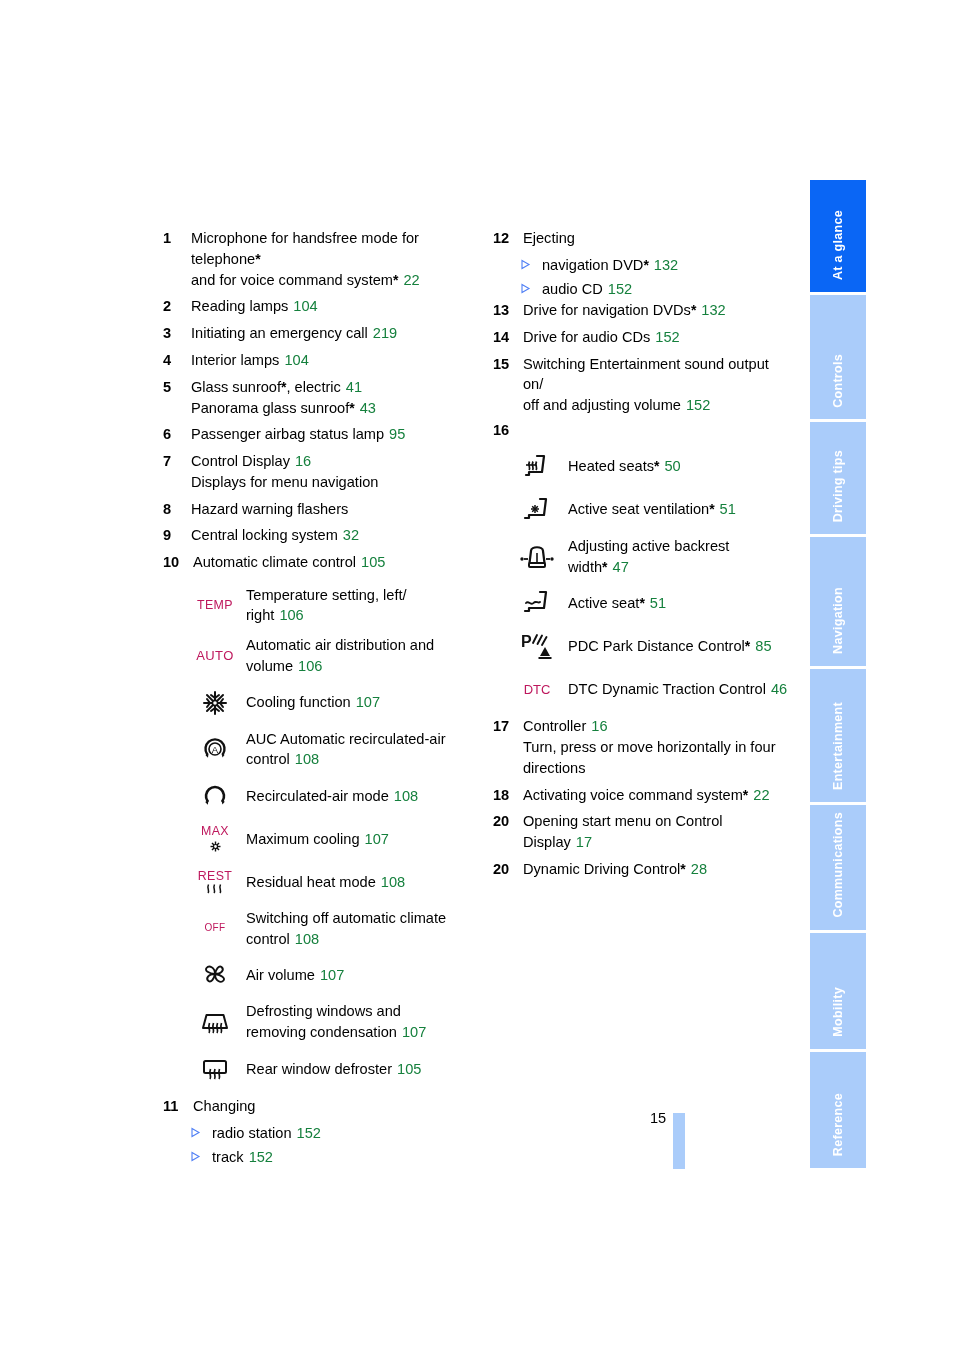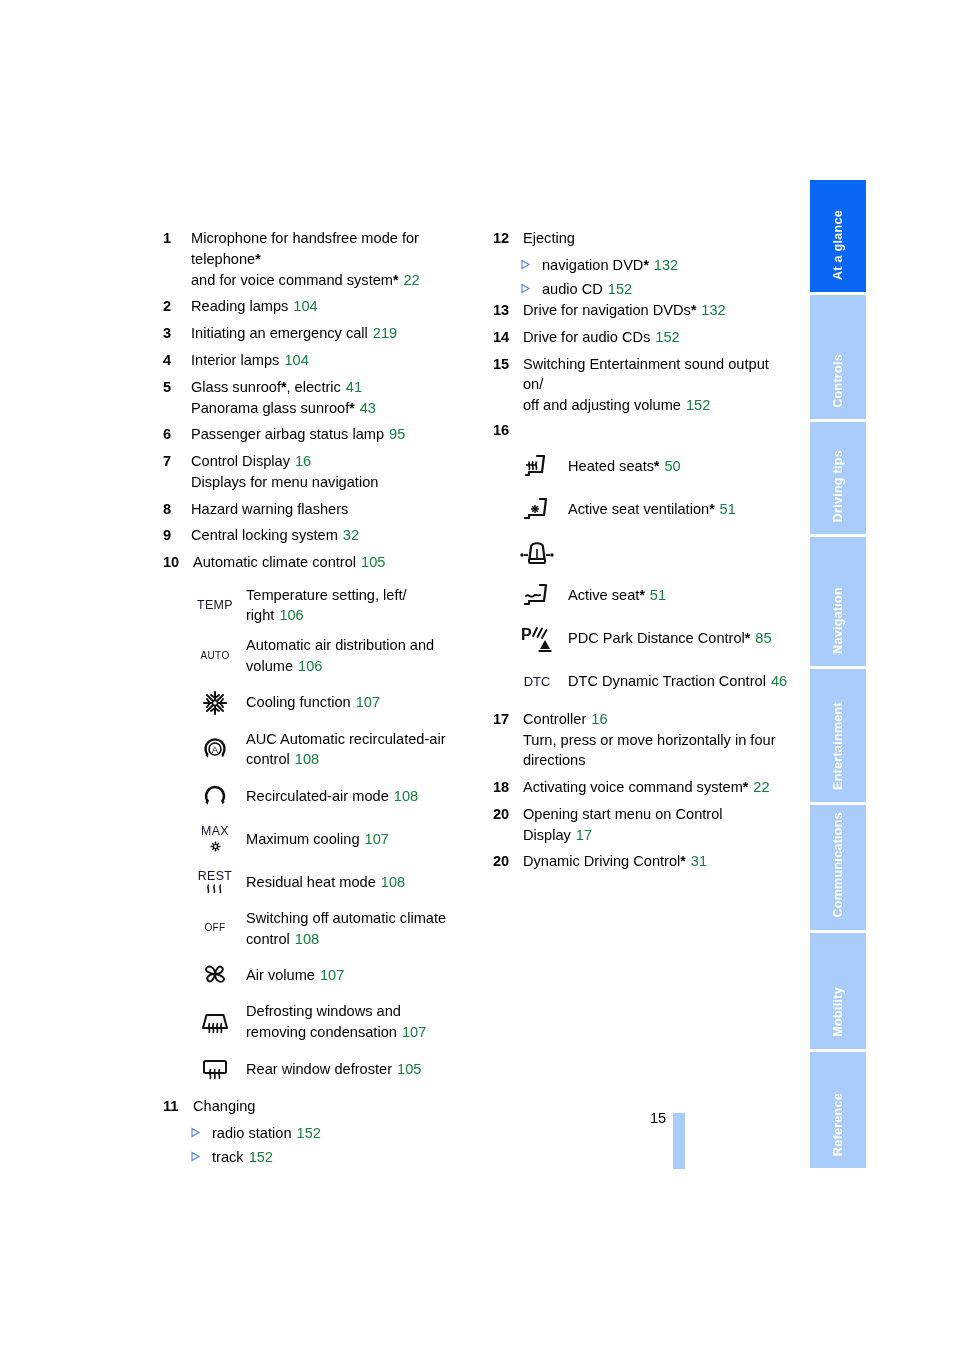--- a/index.html
+++ b/index.html
@@ -126,21 +126,21 @@
   }
   .icon-text {
     flex: 1 1 auto;
     font-size: 14.6px;
     line-height: 1.42;
     padding-left: 5px;
   }
   .txtico {
     font-size: 12.4px;
     letter-spacing: 0.4px;
-    color: #0f172a;
+    color: #be185d;
     text-align: center;
     line-height: 1.05;
     font-family: "Liberation Sans", sans-serif;
   }
 
   
   #entry16-num {
     font-weight: bold;
     font-size: 14.6px;
     margin-bottom: 2px;
@@ -216,21 +216,21 @@
 
     <div class="icon-block" id="climate-icons">
         <div class="icon-row">
           <div class="icon-cell">
             <div class="txtico" style="font-size:12.4px">TEMP</div>
           </div>
           <div class="icon-text">Temperature setting, left/ right<span class="pg">106</span></div>
         </div>
         <div class="icon-row">
           <div class="icon-cell">
-            <div class="txtico" style="font-size:10px">AUTO</div>
+            <div class="txtico" style="font-size:13px">AUTO</div>
           </div>
           <div class="icon-text">Automatic air distribution and volume<span class="pg">106</span></div>
         </div>
         <div class="icon-row">
           <div class="icon-cell">
             <svg width="26" height="26" viewBox="0 0 26 26">
               <g stroke="#111" stroke-width="2" stroke-linecap="round">
                 <line x1="13" y1="2" x2="13" y2="24"></line>
                 <line x1="2" y1="13" x2="24" y2="13"></line>
                 <line x1="5" y1="5" x2="21" y2="21"></line>
@@ -447,20 +447,21 @@
               <svg width="38" height="30" viewBox="0 0 38 30">
                 <path d="M13 9 C13 4 25 4 25 9 L26.5 21 L11.5 21 Z" stroke="#111" stroke-width="2.2" fill="none" stroke-linejoin="round"></path>
                 <path d="M19 11 L19 21" stroke="#111" stroke-width="1.6"></path>
                 <rect x="11" y="21" width="16" height="4" rx="1" stroke="#111" stroke-width="2" fill="none"></rect>
                 <circle cx="4" cy="17" r="1.7" fill="#111"></circle>
                 <circle cx="34" cy="17" r="1.7" fill="#111"></circle>
                 <line x1="6" y1="17" x2="10" y2="17" stroke="#111" stroke-width="1.8"></line>
                 <line x1="28" y1="17" x2="32" y2="17" stroke="#111" stroke-width="1.8"></line>
               </svg>
             </div>
+            <div class="icon-text">Adjusting active backrest width<span class="ast">*</span><span class="pg">47</span></div>
           </div>
           <div class="icon-row">
             <div class="icon-cell">
               <svg width="34" height="28" viewBox="0 0 34 28">
                 <path d="M20 3 L26 3 L24 19 L9 19 L9 22 L5 22" stroke="#111" stroke-width="2.2" fill="none" stroke-linejoin="round" stroke-linecap="round"></path>
                 <path d="M6 14 C8.5 11 11 17 13.5 14 C16 11 18 15 20 13" stroke="#111" stroke-width="1.9" fill="none" stroke-linecap="round"></path>
               </svg>
             </div>
             <div class="icon-text">Active seat<span class="ast">*</span><span class="pg">51</span></div>
           </div>
@@ -496,21 +497,21 @@
         <div class="entry">
           <span class="num wide">18</span>
           <span class="body">Activating voice command system<span class="ast">*</span><span class="pg">22</span></span>
         </div>
         <div class="entry">
           <span class="num wide">20</span>
           <span class="body">Opening start menu on Control Display<span class="pg">17</span></span>
         </div>
         <div class="entry">
           <span class="num wide">20</span>
-          <span class="body">Dynamic Driving Control<span class="ast">*</span><span class="pg">31</span></span>
+          <span class="body">Dynamic Driving Control<span class="ast">*</span><span class="pg">28</span></span>
         </div>
       </div>
   </div>
 
   <div id="tab-strip">
       <div class="tab active" style="height: 130px;">
         <span class="tab-label">At a glance</span>
       </div>
       <div class="tab" style="height: 145px;">
         <span class="tab-label">Controls</span>

